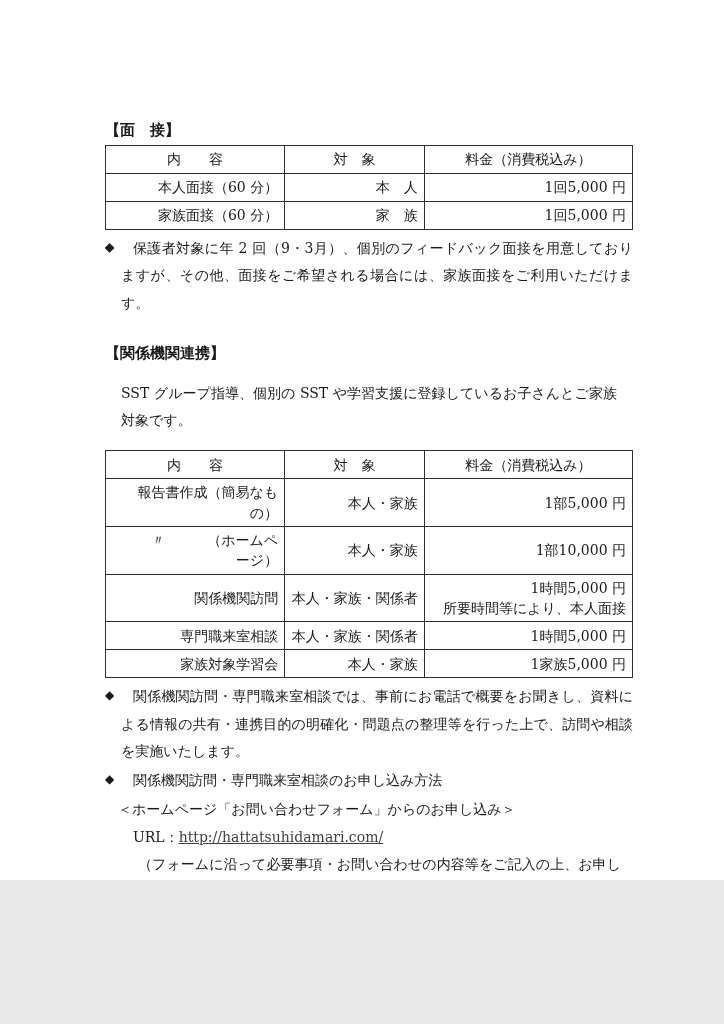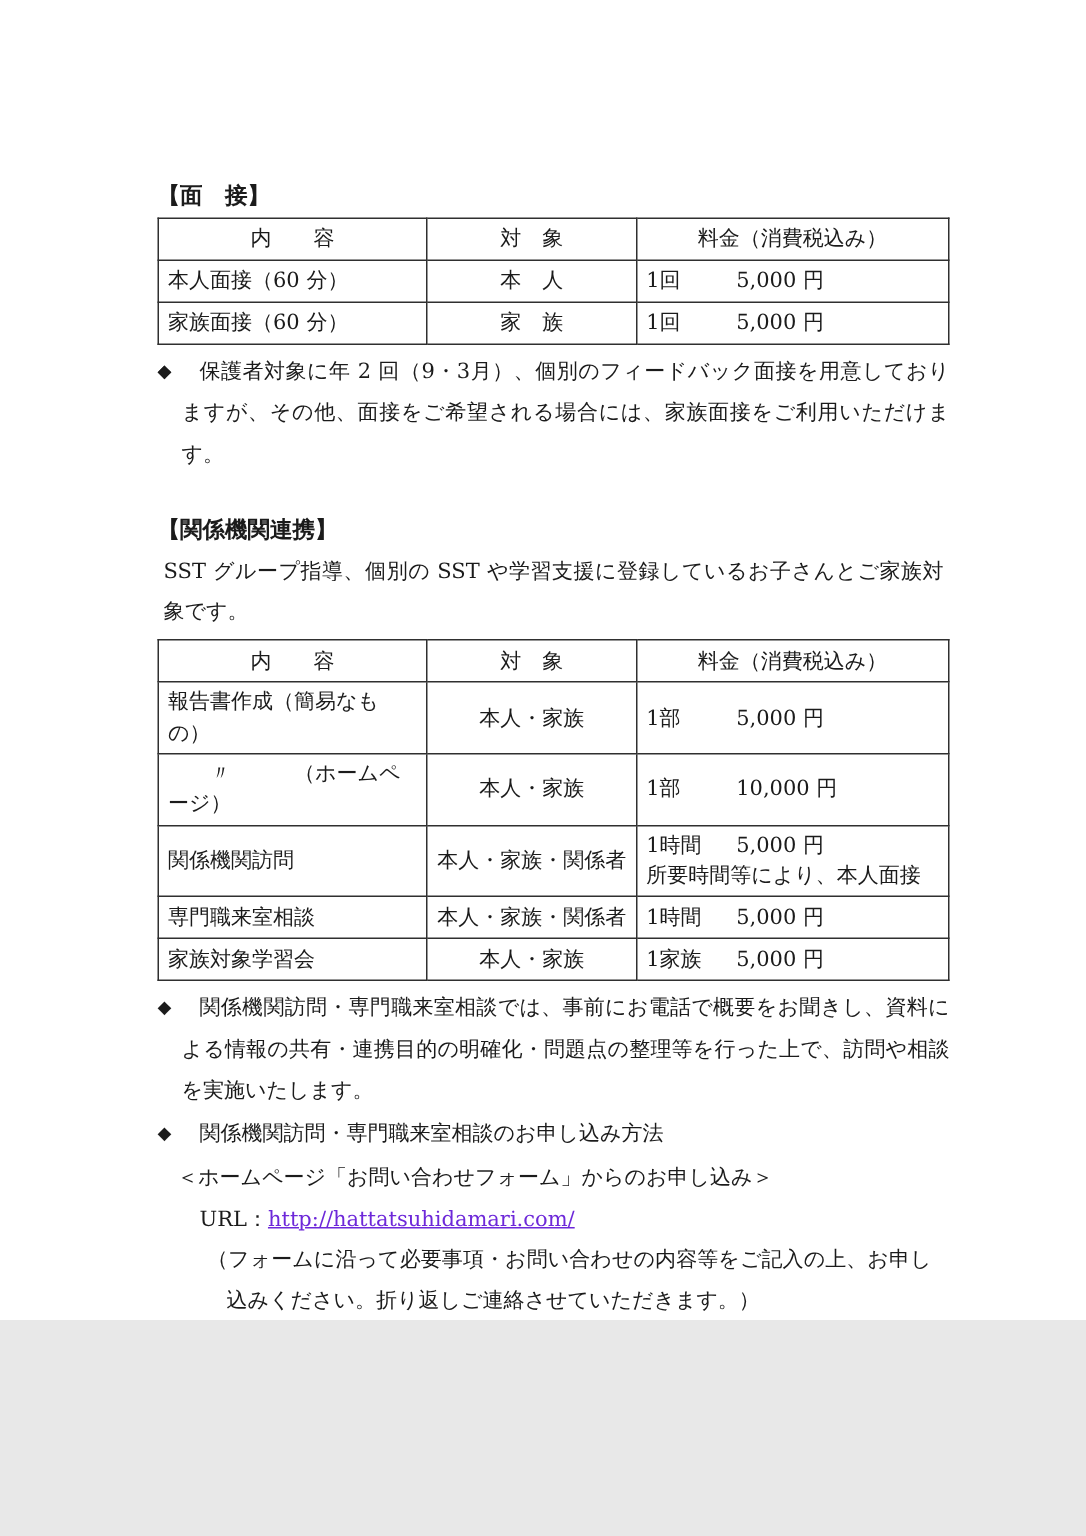--- a/index.html
+++ b/index.html
@@ -33,20 +33,21 @@
     table-layout:fixed;
     margin:2px 0 5px 0;
   }
   table.fee-table th, table.fee-table td{
     border:1px solid #2f2f2f;
     font-weight:normal;
     font-size:14px;
     line-height:1.45;
     padding:3px 6px;
     vertical-align:middle;
+    text-align:right;
   }
   table.fee-table th{ text-align:center; height:21px; }
   td.c-content{ text-align:left; height:21px; }
   td.c-target{ text-align:center; }
   td.c-fee{ text-align:left; }
   .col-content{ width:34%; }
   .col-target{ width:26.5%; }
   .col-fee{ width:39.5%; }
   .fee-unit{ display:inline-block; min-width:60px; }
   .fee-note{ line-height:1.45; }
@@ -61,26 +62,26 @@
     margin:2px 0;
   }
   .bullet .diamond{
     position:absolute;
     left:0;top:1px;
     text-indent:0;
     font-size:12px;
     font-family:"DejaVu Sans","Liberation Sans",sans-serif;
   }
   .section-gap{ height:24px; }
-  .intro-line{ line-height:1.95; margin:4px; text-align:justify; }
+  .intro-line{ line-height:1.95; margin:16px; text-align:justify; }
   
   .sub-label{ margin-left:13px; line-height:1.95; }
   .link-line{ margin-left:28px; line-height:1.95; }
   .link-line .link{
-    color:#6d28d9;
+    color:#404040;
     text-decoration:underline;
     cursor:pointer;
   }
   .note{
     margin-left:33px;
     padding-left:13px;
     text-indent:-13px;
     line-height:1.95;
     text-align:justify;
     max-width:470px;

